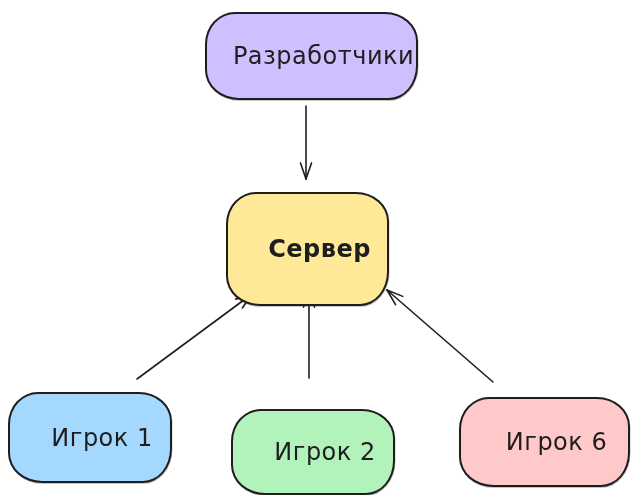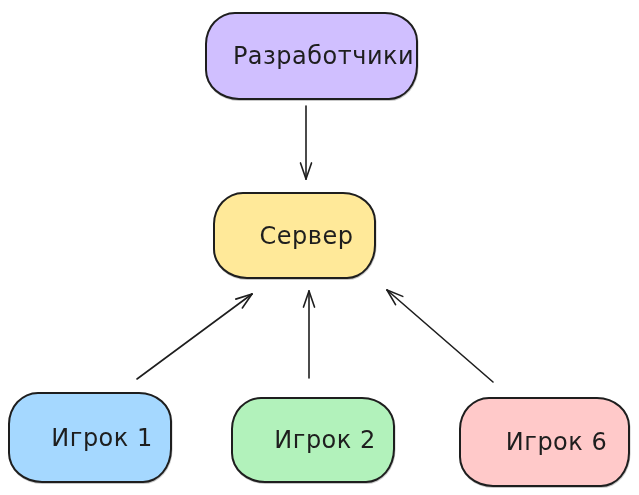--- a/index.html
+++ b/index.html
@@ -27,23 +27,23 @@
     letter-spacing: 0.5px;
     
     border-radius: 30px 33px 29px 34px / 32px 29px 34px 30px;
     box-shadow: 0.5px 1px 0 0 rgba(30,30,30,0.25);
     padding-left: 24px;
   }
   .node span {
     white-space: nowrap;
   }
   #node-developers { left: 205px; top: 12px;  width: 213px; height: 88px; }
-  #node-server     { left: 213px; top: 192px; width: 163px; height: 87px; }
+  #node-server     { left: 226px; top: 192px; width: 163px; height: 114px; font-weight: bold; }
   #node-player1    { left: 8px;   top: 392px; width: 164px; height: 91px; }
-  #node-player2    { left: 231px; top: 397px; width: 164px; height: 86px; }
+  #node-player2    { left: 231px; top: 409px; width: 164px; height: 86px; }
   #node-player3    { left: 459px; top: 397px; width: 171px; height: 90px; }
   #edges-svg {
     position: absolute;
     left: 0; top: 0;
     width: 639px;
     height: 495px;
     pointer-events: none;
   }
 </style>
 </head>

